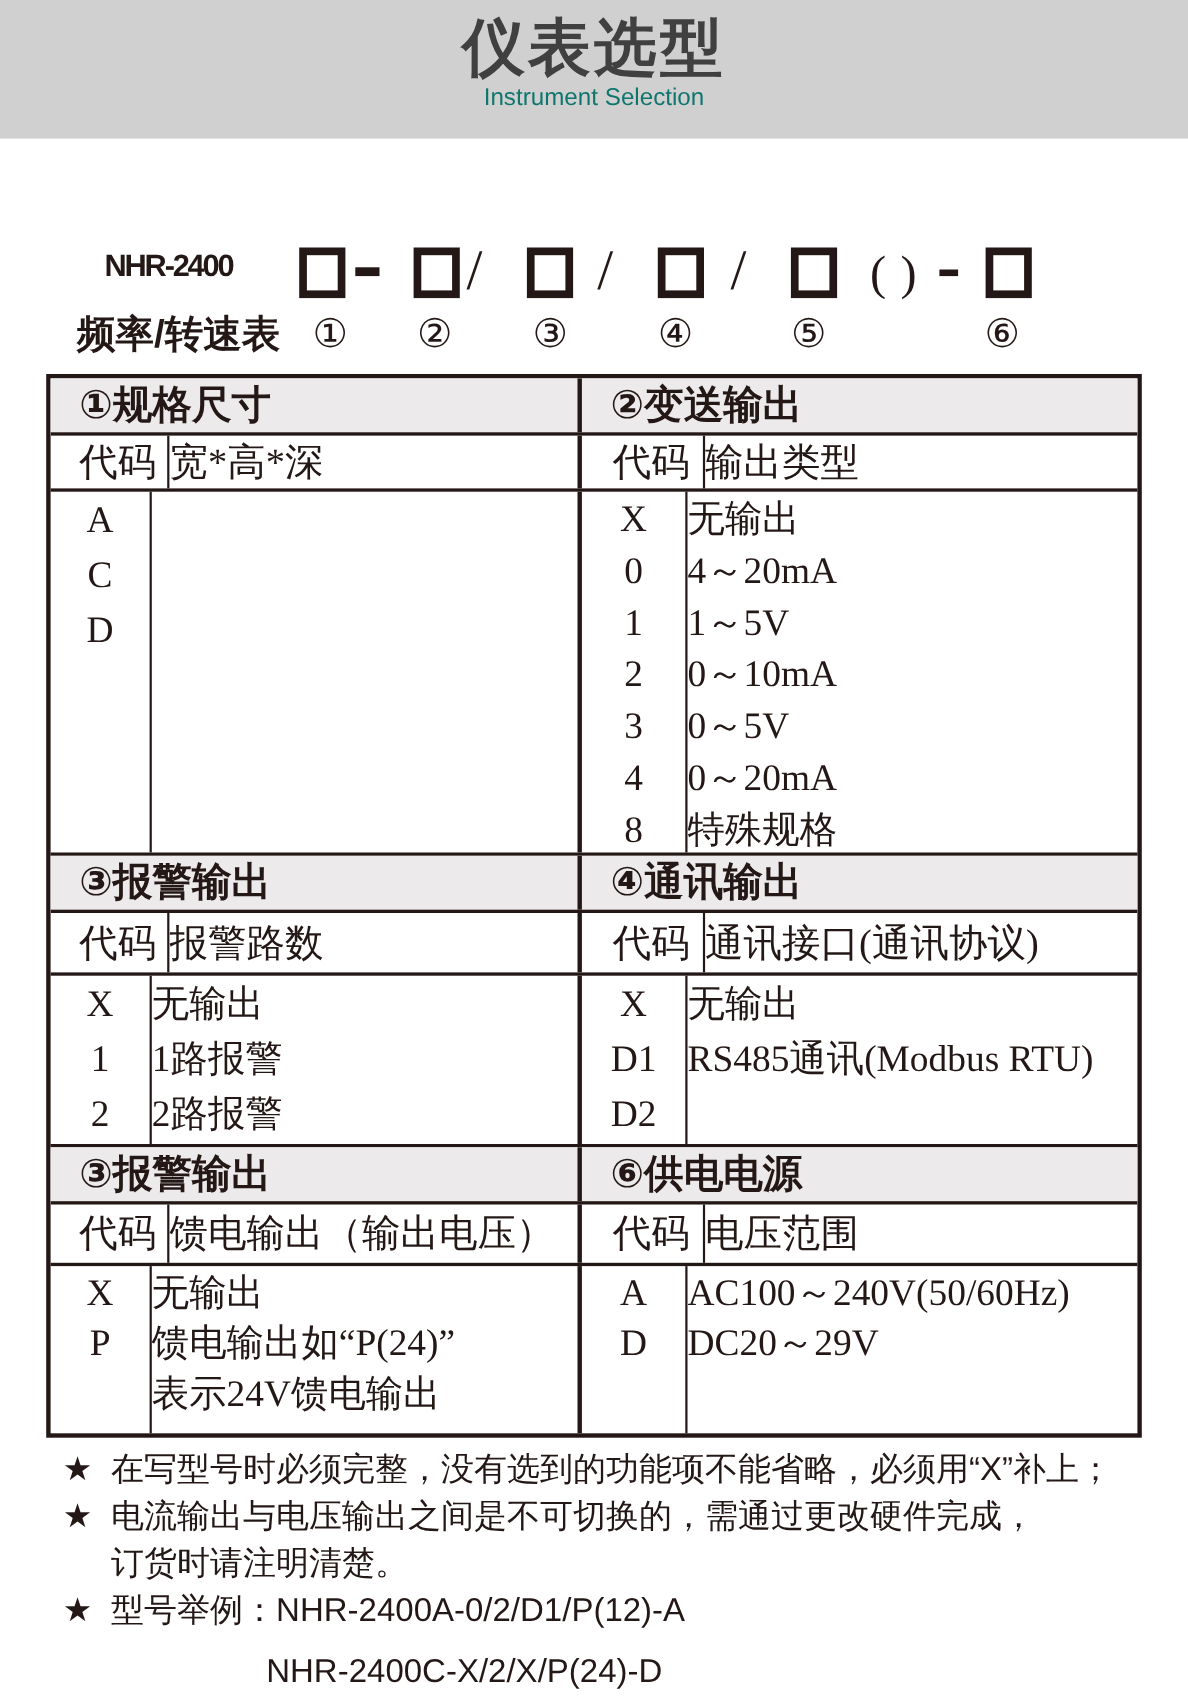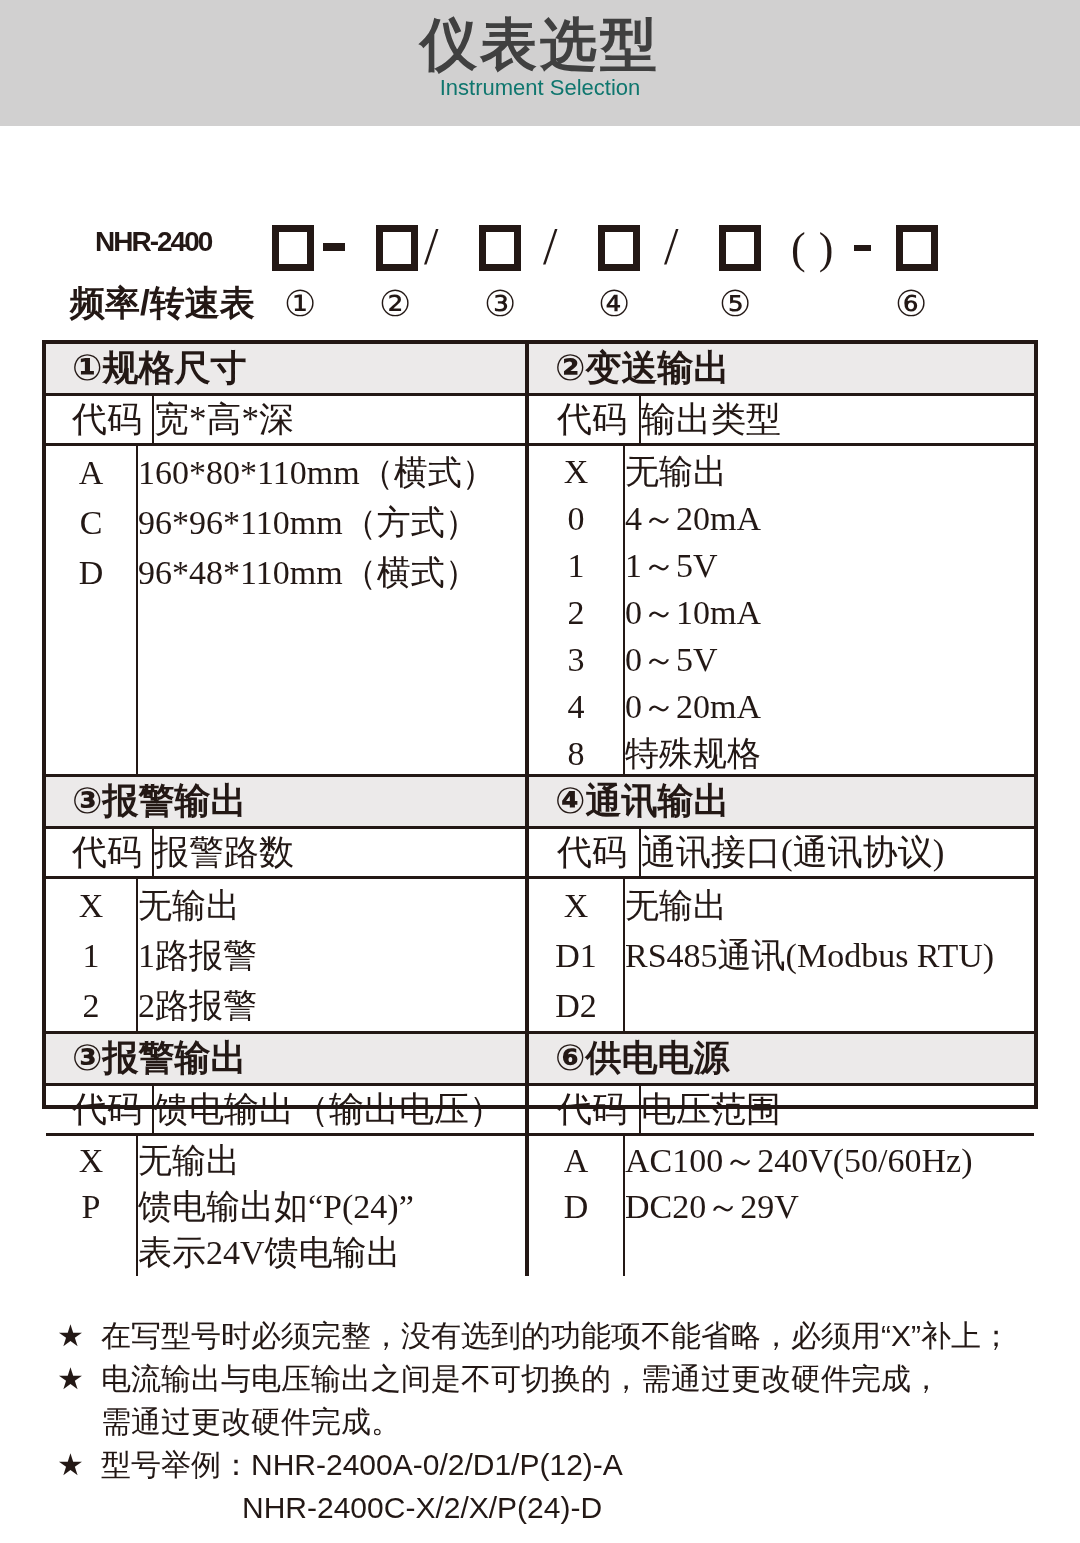--- a/index.html
+++ b/index.html
@@ -24,21 +24,21 @@
   .dash1{left:323px;top:243px;width:22px;height:8px;}
   .dash2{left:854px;top:245px;width:17px;height:6px;}
   .slash{position:absolute;top:217px;font-family:"Liberation Serif","DejaVu Serif",serif;font-size:52px;font-weight:400;}
   .s1{left:424px;}.s2{left:543px;}.s3{left:664px;}
   .paren{position:absolute;left:791px;top:223px;font-family:"Liberation Serif","DejaVu Serif",serif;font-size:44px;letter-spacing:13px;}
   .pos-num{position:absolute;top:283px;font-family:"DejaVu Sans","DejaVu Serif",sans-serif;font-size:36px;}
   .p1{left:284px;}.p2{left:379px;}.p3{left:484px;}.p4{left:598px;}.p5{left:719px;}.p6{left:895px;}
   .product-label{position:absolute;left:70px;top:280px;font-family:"Liberation Sans","DejaVu Sans",sans-serif;font-size:35px;font-weight:700;white-space:nowrap;}
 
   
-  .sel-table{position:absolute;left:42px;top:340px;width:996px;height:769px;border:4px solid var(--ink);box-sizing:border-box;display:flex;flex-direction:column;font-family:"Liberation Serif","DejaVu Serif",serif;}
+  .sel-table{position:absolute;left:42px;top:340px;width:996px;height:967px;border:4px solid var(--ink);box-sizing:border-box;display:flex;flex-direction:column;font-family:"Liberation Serif","DejaVu Serif",serif;}
   .trow{display:flex;border-bottom:3px solid var(--ink);box-sizing:border-box;}
   .trow.last{border-bottom:none;flex:1;}
   .lhalf{width:483px;border-right:4px solid var(--ink);box-sizing:border-box;display:flex;}
   .rhalf{flex:1;display:flex;}
   .band{background:var(--band-bg);height:52px;}
   .band .lhalf,.band .rhalf{align-items:center;padding-left:26px;}
   .band-title{font-family:"Liberation Sans","DejaVu Sans",sans-serif;font-weight:700;font-size:36px;white-space:nowrap;}
   .sub1{height:51px;}.sub2{height:57px;}.sub3{height:56px;}
   .d1{height:331px;}.d2{height:156px;}.d3{height:151px;}
   .code-col{width:92px;border-right:2px solid var(--ink);box-sizing:border-box;flex:none;}
@@ -54,21 +54,21 @@
   .d1 .cell{height:47px;line-height:47px;}
   .d1 .lhalf .cell{height:50px;line-height:50px;}
   .d2 .cell{height:50px;line-height:50px;}
   .d3 .cell{height:46px;line-height:46px;}
 
   
   .notes{position:absolute;left:57px;top:1314px;width:990px;font-family:"Liberation Sans","DejaVu Sans",sans-serif;font-size:30px;}
   .note{display:flex;line-height:43px;}
   .note .bullet{width:44px;flex:none;}
   .note .text{white-space:nowrap;}
-  .note.ex2 .text{padding-left:141px;}
+  .note.ex2 .text{padding-left:141px;margin-top:12px;}
 </style>
 </head>
 <body>
 
 <div class="page">
 
   <div class="banner">
     <div class="banner-title">仪表选型</div>
     <div class="banner-sub">Instrument Selection</div>
   </div>
@@ -125,25 +125,20 @@
       </div>
     </div>
 
     <div class="trow data d1">
       <div class="lhalf">
         <div class="code-col">
           <div class="cell">A</div>
           <div class="cell">C</div>
           <div class="cell">D</div>
         </div>
-        <div class="val-col">
-          <div class="cell">160*80*110mm（横式）</div>
-          <div class="cell">96*96*110mm（方式）</div>
-          <div class="cell">96*48*110mm（横式）</div>
-        </div>
       </div>
       <div class="rhalf">
         <div class="code-col">
           <div class="cell">X</div>
           <div class="cell">0</div>
           <div class="cell">1</div>
           <div class="cell">2</div>
           <div class="cell">3</div>
           <div class="cell">4</div>
           <div class="cell">8</div>
@@ -272,21 +267,21 @@
     <div class="note">
       <span class="bullet">★</span>
       <span class="text">在写型号时必须完整，没有选到的功能项不能省略，必须用“X”补上；</span>
     </div>
     <div class="note">
       <span class="bullet">★</span>
       <span class="text">电流输出与电压输出之间是不可切换的，需通过更改硬件完成，</span>
     </div>
     <div class="note">
       <span class="bullet"></span>
-      <span class="text">需通过更改硬件完成。</span>
+      <span class="text">订货时请注明清楚。</span>
     </div>
     <div class="note">
       <span class="bullet">★</span>
       <span class="text">型号举例：NHR-2400A-0/2/D1/P(12)-A</span>
     </div>
     <div class="note ex2">
       <span class="bullet"></span>
       <span class="text">NHR-2400C-X/2/X/P(24)-D</span>
     </div>
   </div>

